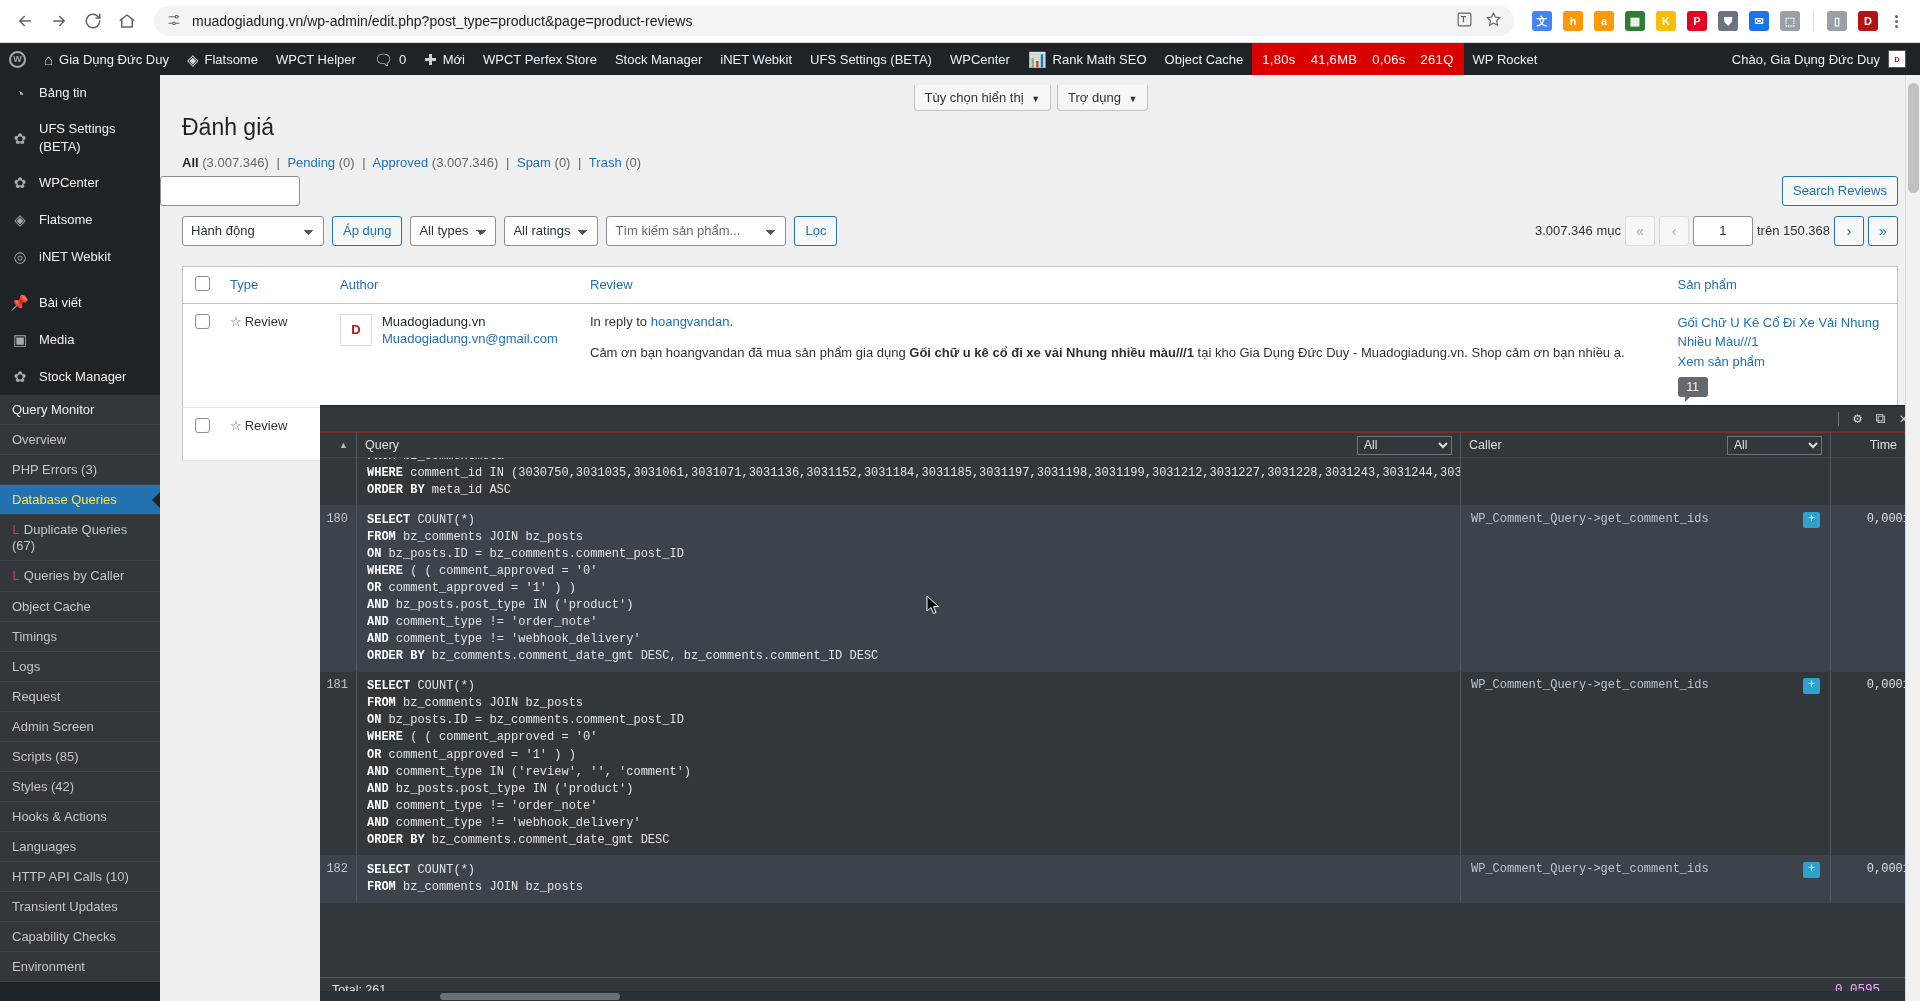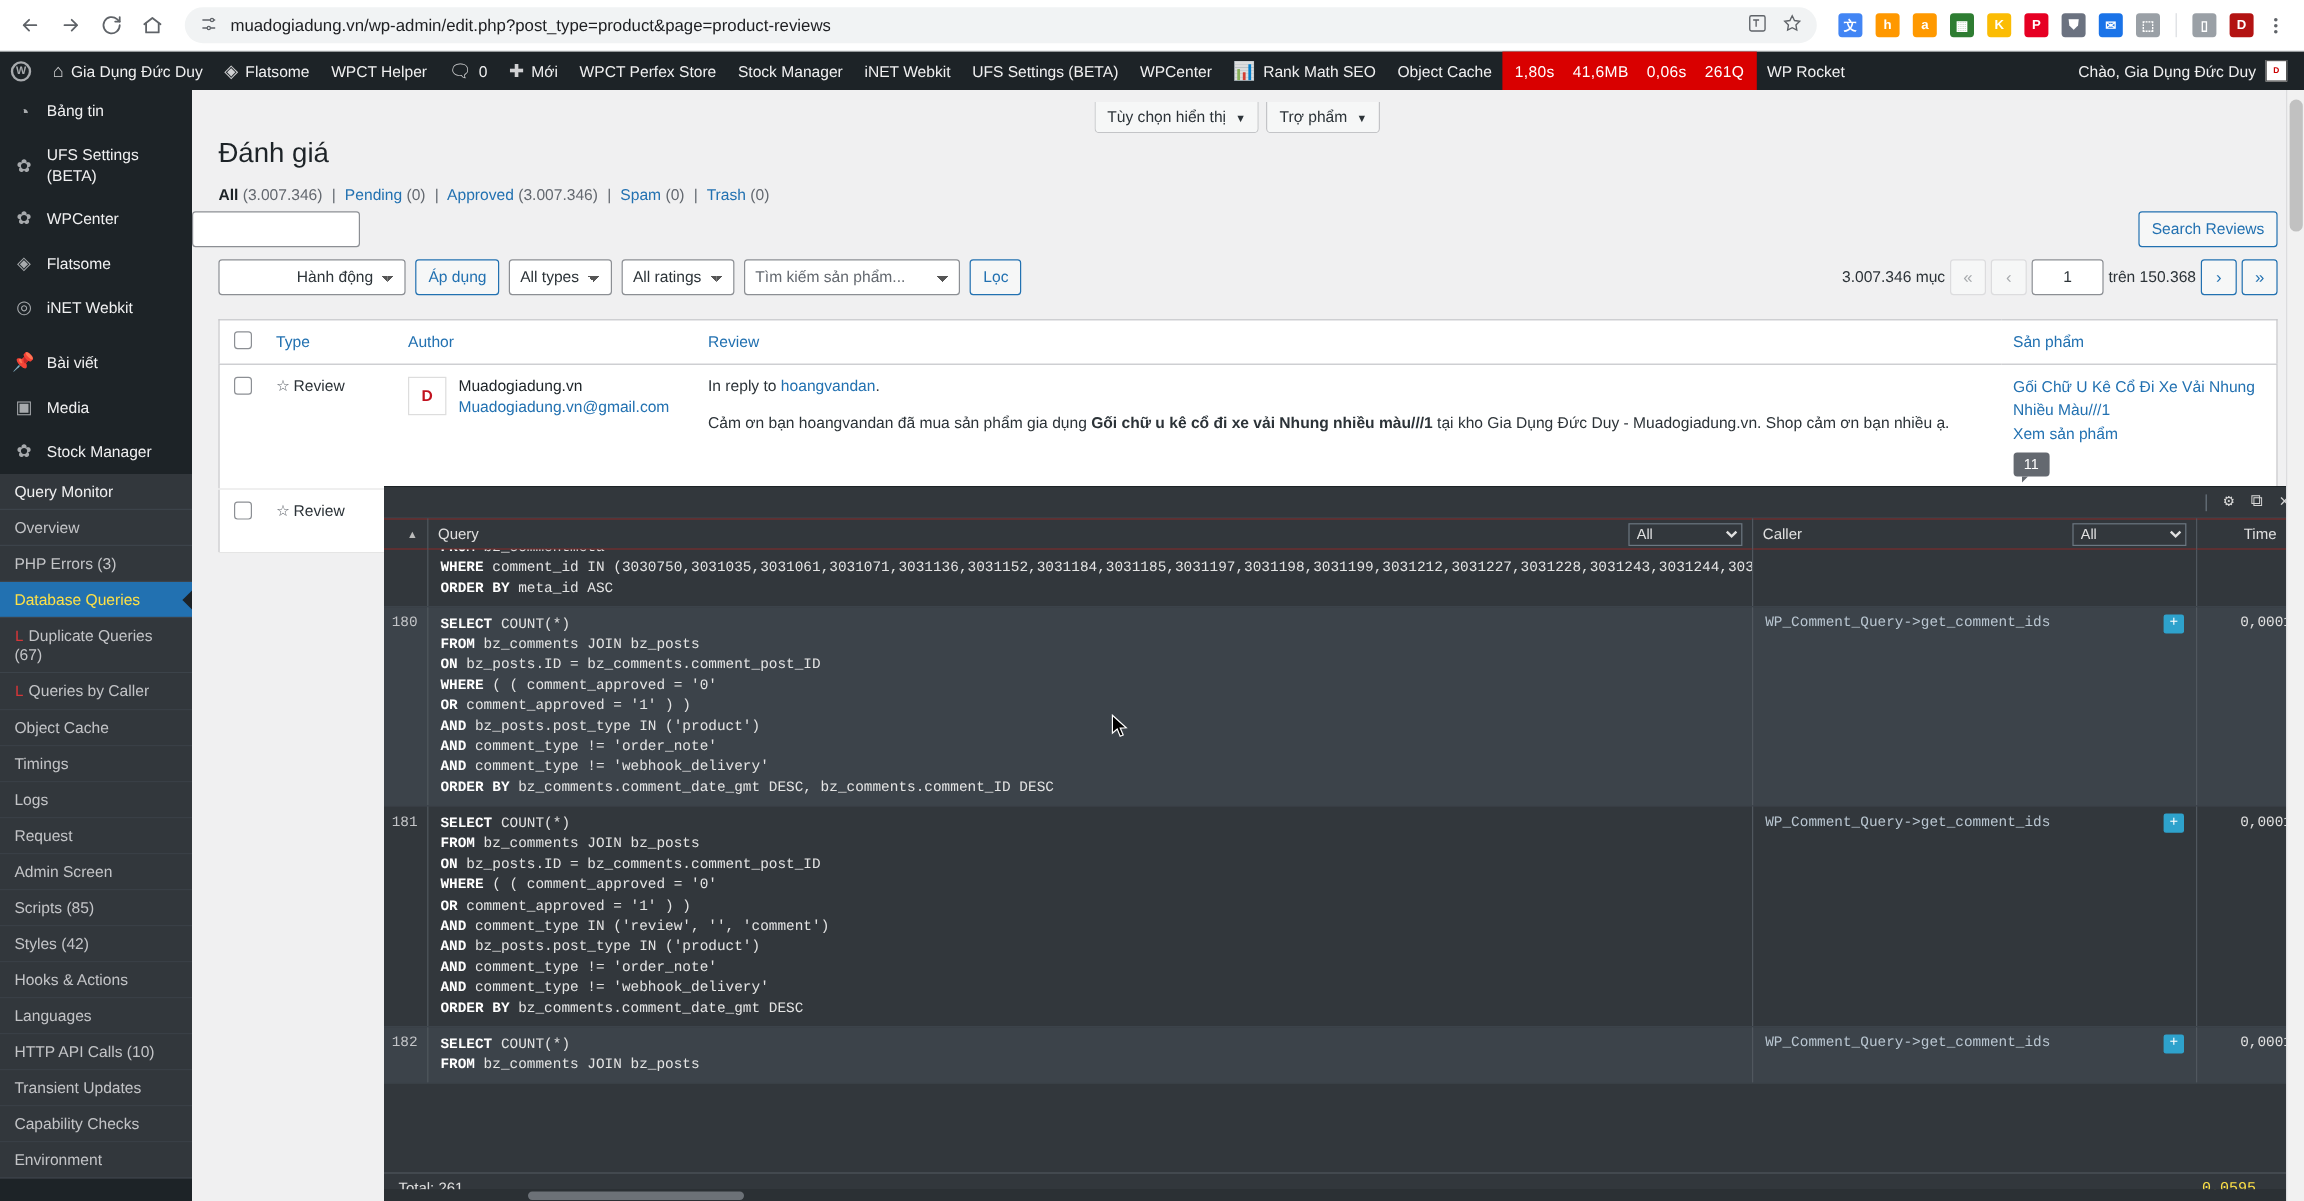--- a/index.html
+++ b/index.html
@@ -158,21 +158,21 @@
     height: 30px; border: 1px solid #8c8f94; border-radius: 3px;
     background: #fff; color: #2c3338; font-size: 13px;
     padding: 0 26px 0 8px;
     appearance: none;
     background-image: linear-gradient(45deg, transparent 50%, #555 50%), linear-gradient(135deg, #555 50%, transparent 50%);
     background-position: calc(100% - 14px) 13px, calc(100% - 9px) 13px;
     background-size: 5px 5px, 5px 5px;
     background-repeat: no-repeat;
     line-height: 28px;
   }
-  .sel.wide { width: 156px; text-align: right; }
+  .sel.wide { width: 142px; }
   .sel.prod { width: 180px; color: #646970; }
   .btn {
     height: 30px; padding: 0 10px;
     border: 1px solid #2271b1; border-radius: 3px;
     background: #f6f7f7; color: #2271b1; font-size: 13px; line-height: 28px;
   }
 
   .tablenav-right {
     margin-left: auto; display: flex; align-items: center; gap: 4px;
     font-size: 13px; color: #2c3338;
@@ -289,21 +289,21 @@
     position: absolute; right: 10px; top: 6px;
     width: 17px; height: 16px; background: #2ea2cc; color: #fff;
     font-size: 12px; line-height: 15px; text-align: center; border-radius: 2px;
   }
   .qm-footer {
     display: flex; align-items: center; height: 24px; flex: 0 0 24px;
     background: #32373c; border-top: 1px solid #50575e;
     font-family: "Liberation Sans", sans-serif; font-size: 12.5px;
   }
   .qm-footer .f-total { padding-left: 12px; color: #e0e0e0; }
-  .qm-footer .f-time { margin-left: auto; padding-right: 40px; color: #fde047; font-family: "Liberation Mono", monospace; }
+  .qm-footer .f-time { margin-left: auto; padding-right: 40px; color: #f0abfc; font-family: "Liberation Mono", monospace; }
 
   
   .scrollbar-v {
     position: absolute; top: 0; right: 0; width: 14px; bottom: 0;
     background: #2b3034;
   }
   .scrollbar-v .thumb { position: absolute; left: 2px; width: 10px; background: #6c7177; border-radius: 5px; }
   .sb-arrow { position: absolute; left: 3px; width: 8px; height: 8px; }
   .page-scroll {
     position: absolute; top: 0; right: 0; width: 15px; bottom: 0;
@@ -503,21 +503,21 @@
   </div>
 
   <div class="content">
 
     <div class="screen-meta">
       <div class="meta-btn">
         <span>Tùy chọn hiển thị</span>
         <span class="caret">▼</span>
       </div>
       <div class="meta-btn">
-        <span>Trợ phẩm</span>
+        <span>Trợ dụng</span>
         <span class="caret">▼</span>
       </div>
     </div>
 
     <h1 class="page-title">Đánh giá</h1>
 
     <div class="subsubsub">
       <a class="lnk current">All</a>
       <span class="cnt">(3.007.346)</span>
       <span class="bar">|</span>

